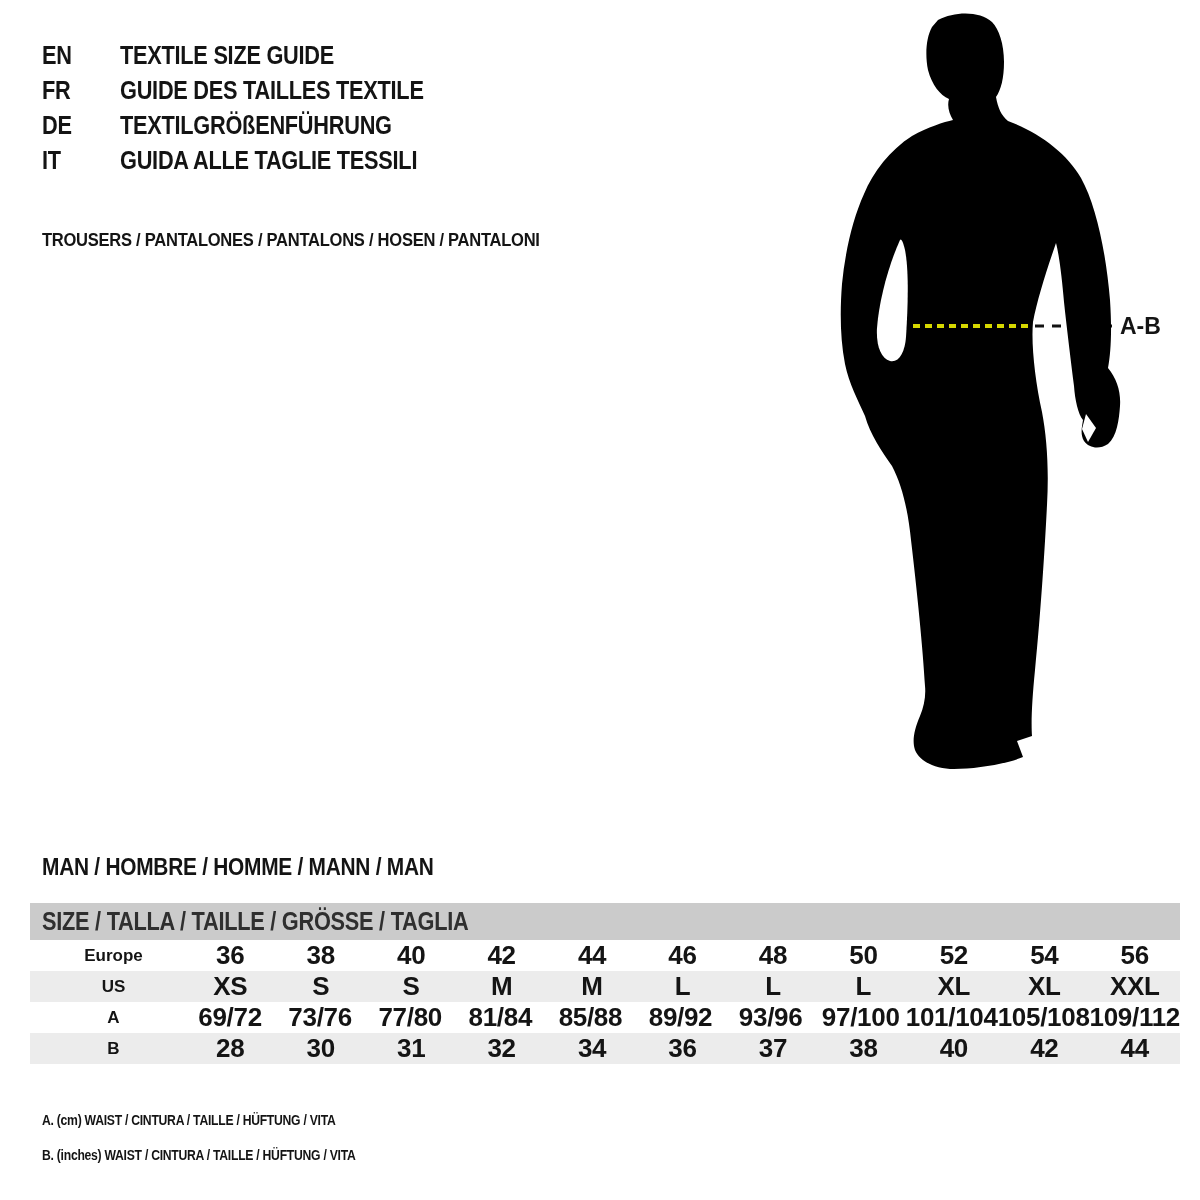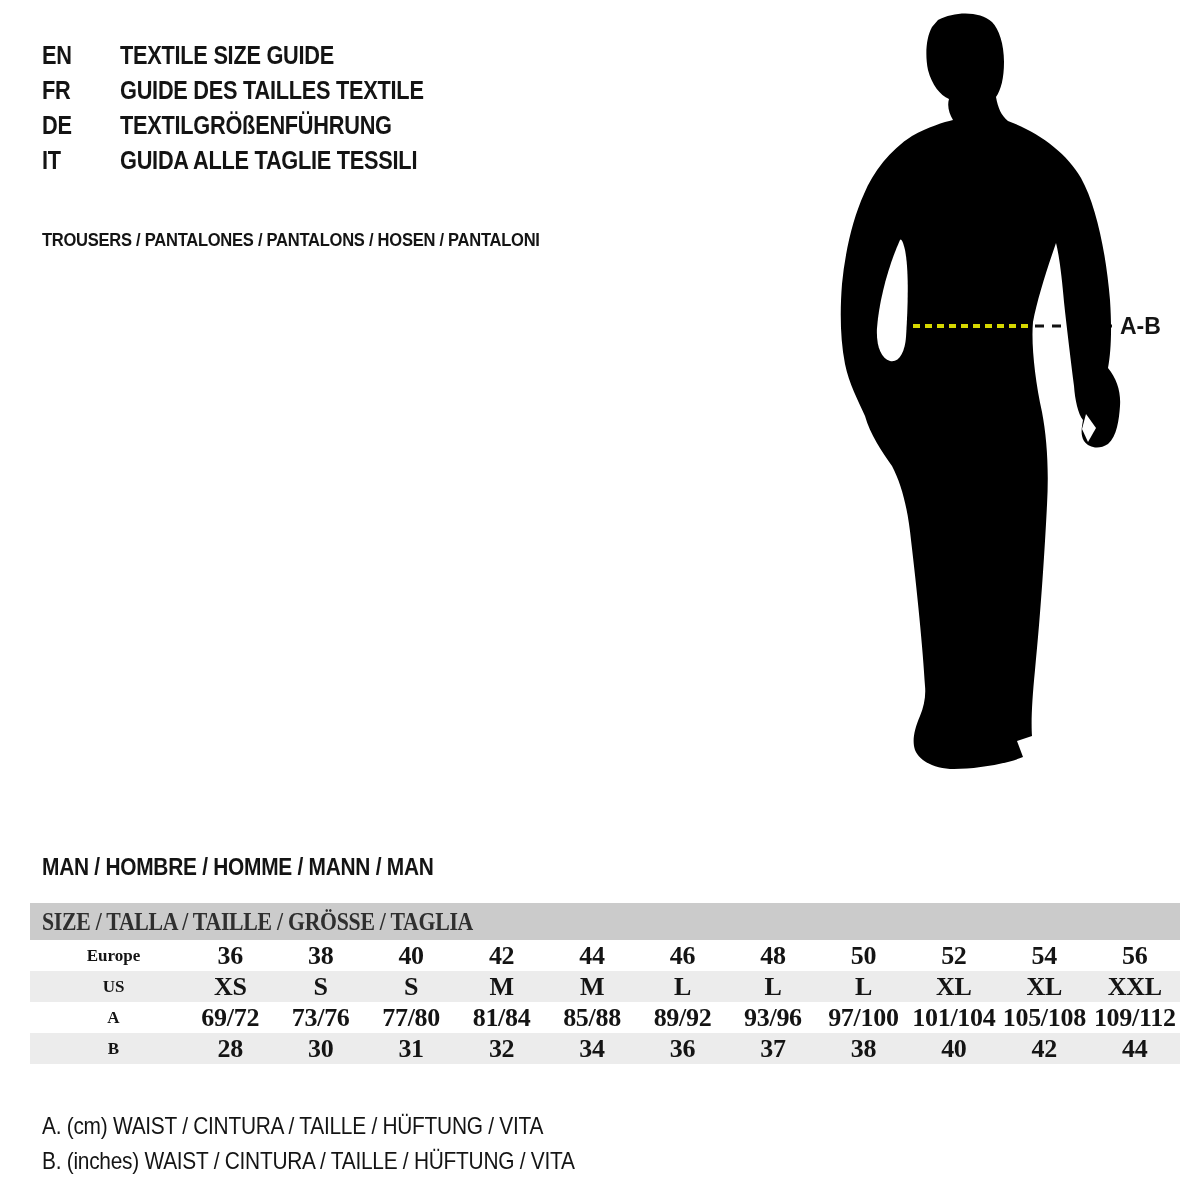--- a/index.html
+++ b/index.html
@@ -16,30 +16,30 @@
   .lang-code{width:78px;flex:0 0 78px;}
   
   .category-title{position:absolute;left:42px;top:229px;font-weight:700;font-size:19px;}
   .section-title{position:absolute;left:42px;top:853px;font-weight:700;font-size:24px;}
   
   .figure-svg{position:absolute;left:820px;top:0;width:380px;height:800px;}
   .measure-dash-black{stroke:#121212;stroke-width:3;stroke-dasharray:9 8;}
   .measure-dash-yellow{stroke:var(--dot-color,#d6d800);stroke-width:4;stroke-dasharray:7 5;}
   .ab-label{position:absolute;left:1120px;top:313px;font-weight:700;font-size:23px;letter-spacing:0;}
   
-  .size-table{position:absolute;left:30px;top:903px;width:1150px;font-family:Liberation Serif, serif;}
+  .size-table{position:absolute;left:30px;top:903px;width:1150px;}
   .thead{height:37px;background:var(--header-bg,#cbcbcb);display:flex;align-items:center;
          padding-left:12px;box-sizing:border-box;font-weight:700;font-size:25px;color:#2f2f2f;}
   .trow{display:grid;grid-template-columns:155px repeat(11,1fr);height:31px;align-items:center;}
   .trow:nth-child(even){background:var(--alt-row-bg,#ececec);}
   .tlabel{padding-left:12px;font-weight:700;font-size:17px;text-align:center;}
   .tcell{text-align:center;font-weight:700;font-size:26px;letter-spacing:-.3px;}
   
   .notes{position:absolute;left:42px;top:1112px;}
-  .note-line{font-weight:400;font-size:24px;height:35px;}
+  .note-line{font-weight:700;font-size:14px;height:35px;}
 </style>
 </head>
 <body>
 
 <div class="lang-block">
     <div class="lang-row">
       <span class="lang-code cond">EN</span>
       <span class="cond">TEXTILE SIZE GUIDE</span>
     </div>
     <div class="lang-row">

